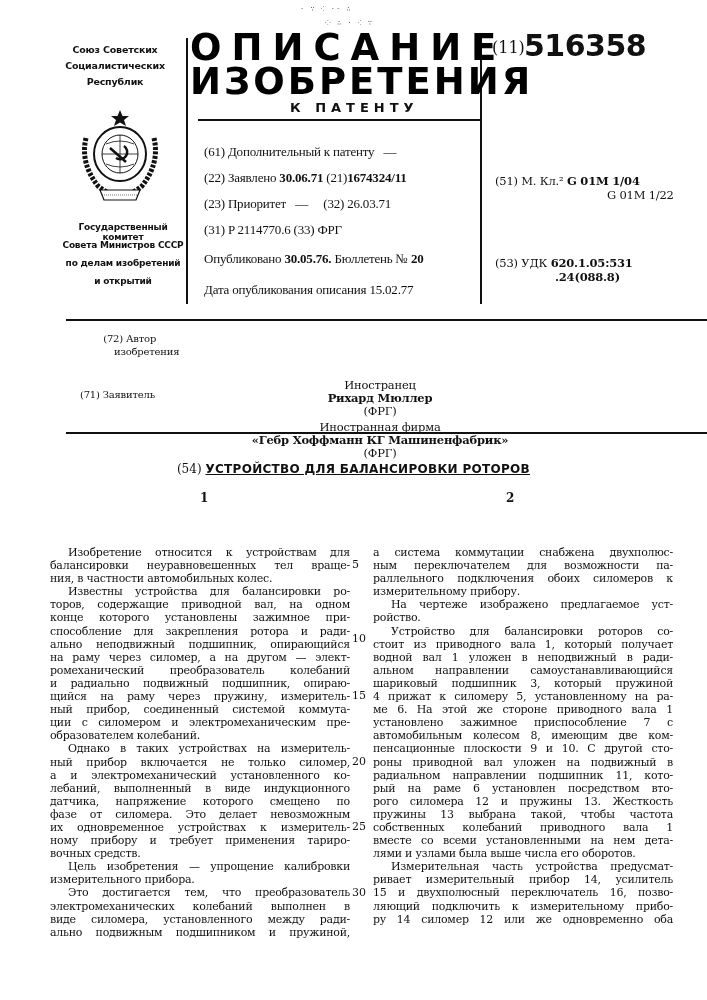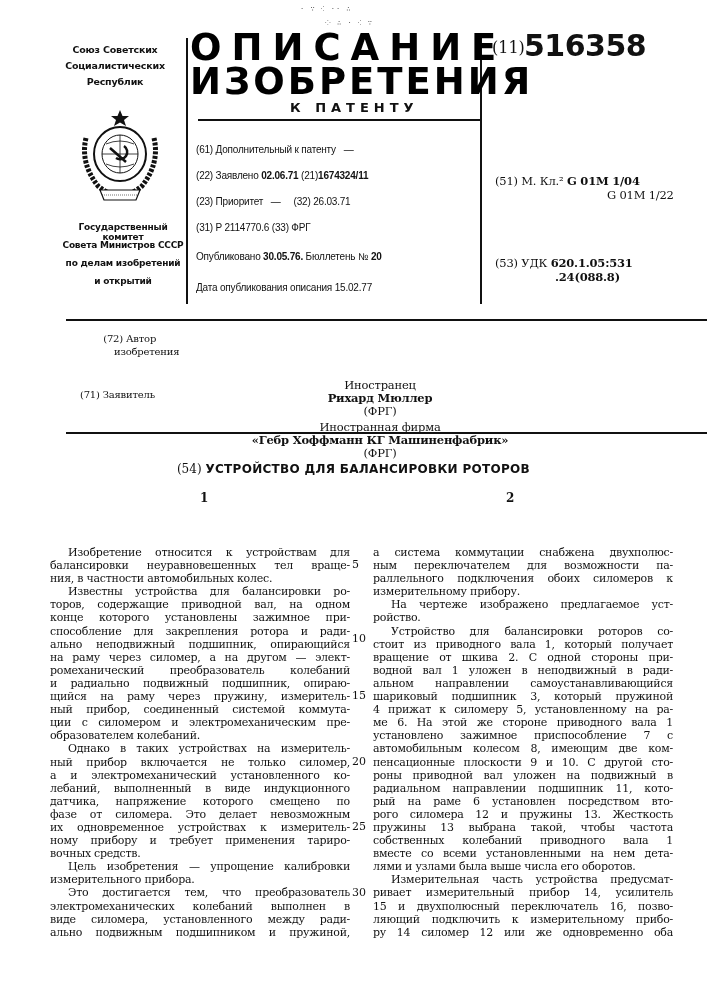--- a/index.html
+++ b/index.html
@@ -22,34 +22,34 @@
       font-weight: bold; color: #000; text-align: justify; text-align-last: justify; }
     .title-1 { top: 28px; font-size: 37px; letter-spacing: 10px; line-height: 40px; }
     .title-2 { top: 62px; font-size: 37px; letter-spacing: 3px; line-height: 40px; }
     .title-sub { position: absolute; top: 100px; left: 290px; font-family: "DejaVu Sans", sans-serif;
       font-weight: bold; font-size: 13px; letter-spacing: 5px; }
     .hrule { position: absolute; height: 1.5px; background: #111; }
 
     .patno-prefix { position: absolute; left: 492px; top: 38px; font-family: "DejaVu Serif", serif; font-size: 16px; }
     .patno { position: absolute; left: 524px; top: 28px; font-family: "DejaVu Sans", sans-serif; font-weight: bold; font-size: 30px; letter-spacing: -0.5px; }
 
-    .biblio { position: absolute; left: 196px; font-size: 10px; white-space: nowrap; font-family: Liberation Sans, sans-serif; letter-spacing: -0.2px; }
+    .biblio { position: absolute; left: 204px; font-size: 13px; white-space: nowrap; font-family: Liberation Serif, serif; letter-spacing: -0.2px; }
     .biblio b { font-weight: bold; }
 
     .cls { position: absolute; left: 495px; font-size: 11.5px; white-space: nowrap; letter-spacing: -0.2px; }
     .cls b { font-weight: bold; }
 
     .field-label { position: absolute; left: 80px; font-size: 10px; line-height: 13px; letter-spacing: -0.2px; text-align: center; }
     .center-text { position: absolute; left: 230px; width: 300px; text-align: center; font-size: 11.5px; letter-spacing: -0.2px; margin-top: 32px; }
     .center-text.bold { font-weight: bold; }
 
     .section-title { position: absolute; top: 462px; left: 0; width: 707px; text-align: center;
       font-family: "DejaVu Sans", sans-serif; font-size: 12px; }
     .section-title .num { font-family: "DejaVu Serif", serif; font-weight: normal; }
-    .section-title .ttl { font-weight: bold; letter-spacing: 0.3px; }
+    .section-title .ttl { font-weight: bold; letter-spacing: 0.3px; text-decoration: underline; }
 
     .col-num { position: absolute; top: 491px; font-size: 12px; font-weight: bold; }
 
     .col { position: absolute; top: 506px; width: 300px; font-size: 11px; line-height: 13.1px; letter-spacing: -0.25px; margin-top: 40px; }
     .col .ln { display: block; white-space: nowrap; text-align: justify; text-align-last: justify; }
     .col .ln.last { text-align-last: left; }
     .col .ln.indent { padding-left: 18px; }
 
     .line-no { position: absolute; left: 352px; font-size: 11px; }
 
@@ -97,21 +97,21 @@
 <div class="patno">516358</div>
 
 <div class="biblio" style="top:144px;">
   <span>(61)</span>
   <span>Дополнительный к патенту</span>
   &nbsp;&nbsp;<span>—</span>
 </div>
 <div class="biblio" style="top:170px;">
   <span>(22)</span>
   <span>Заявлено</span>
-  <b>02.06.71</b>
+  <b>30.06.71</b>
   <span>(21)</span><b>1674324/11</b>
 </div>
 <div class="biblio" style="top:196px;">
   <span>(23)</span>
   <span>Приоритет</span>
   &nbsp;&nbsp;<span>—</span>
   &nbsp;&nbsp;&nbsp;&nbsp;<span>(32)</span>
   <span>26.03.71</span>
 </div>
 <div class="biblio" style="top:222px;">
@@ -219,21 +219,20 @@
 
 <div class="col" style="left:373px;">
   <span class="ln">а система коммутации снабжена двухполюс-</span>
   <span class="ln">ным переключателем для возможности па-</span>
   <span class="ln">раллельного подключения обоих силомеров к</span>
   <span class="ln last">измерительному прибору.</span>
   <span class="ln indent">На чертеже изображено предлагаемое уст-</span>
   <span class="ln last">ройство.</span>
   <span class="ln indent">Устройство для балансировки роторов со-</span>
   <span class="ln">стоит из приводного вала 1, который получает</span>
-  <span class="ln">вращение от шкива 2. С одной стороны при-</span>
   <span class="ln">водной вал 1 уложен в неподвижный в ради-</span>
   <span class="ln">альном направлении самоустанавливающийся</span>
   <span class="ln">шариковый подшипник 3, который пружиной</span>
   <span class="ln">4 прижат к силомеру 5, установленному на ра-</span>
   <span class="ln">ме 6. На этой же стороне приводного вала 1</span>
   <span class="ln">установлено зажимное приспособление 7 с</span>
   <span class="ln">автомобильным колесом 8, имеющим две ком-</span>
   <span class="ln">пенсационные плоскости 9 и 10. С другой сто-</span>
   <span class="ln">роны приводной вал уложен на подвижный в</span>
   <span class="ln">радиальном направлении подшипник 11, кото-</span>

